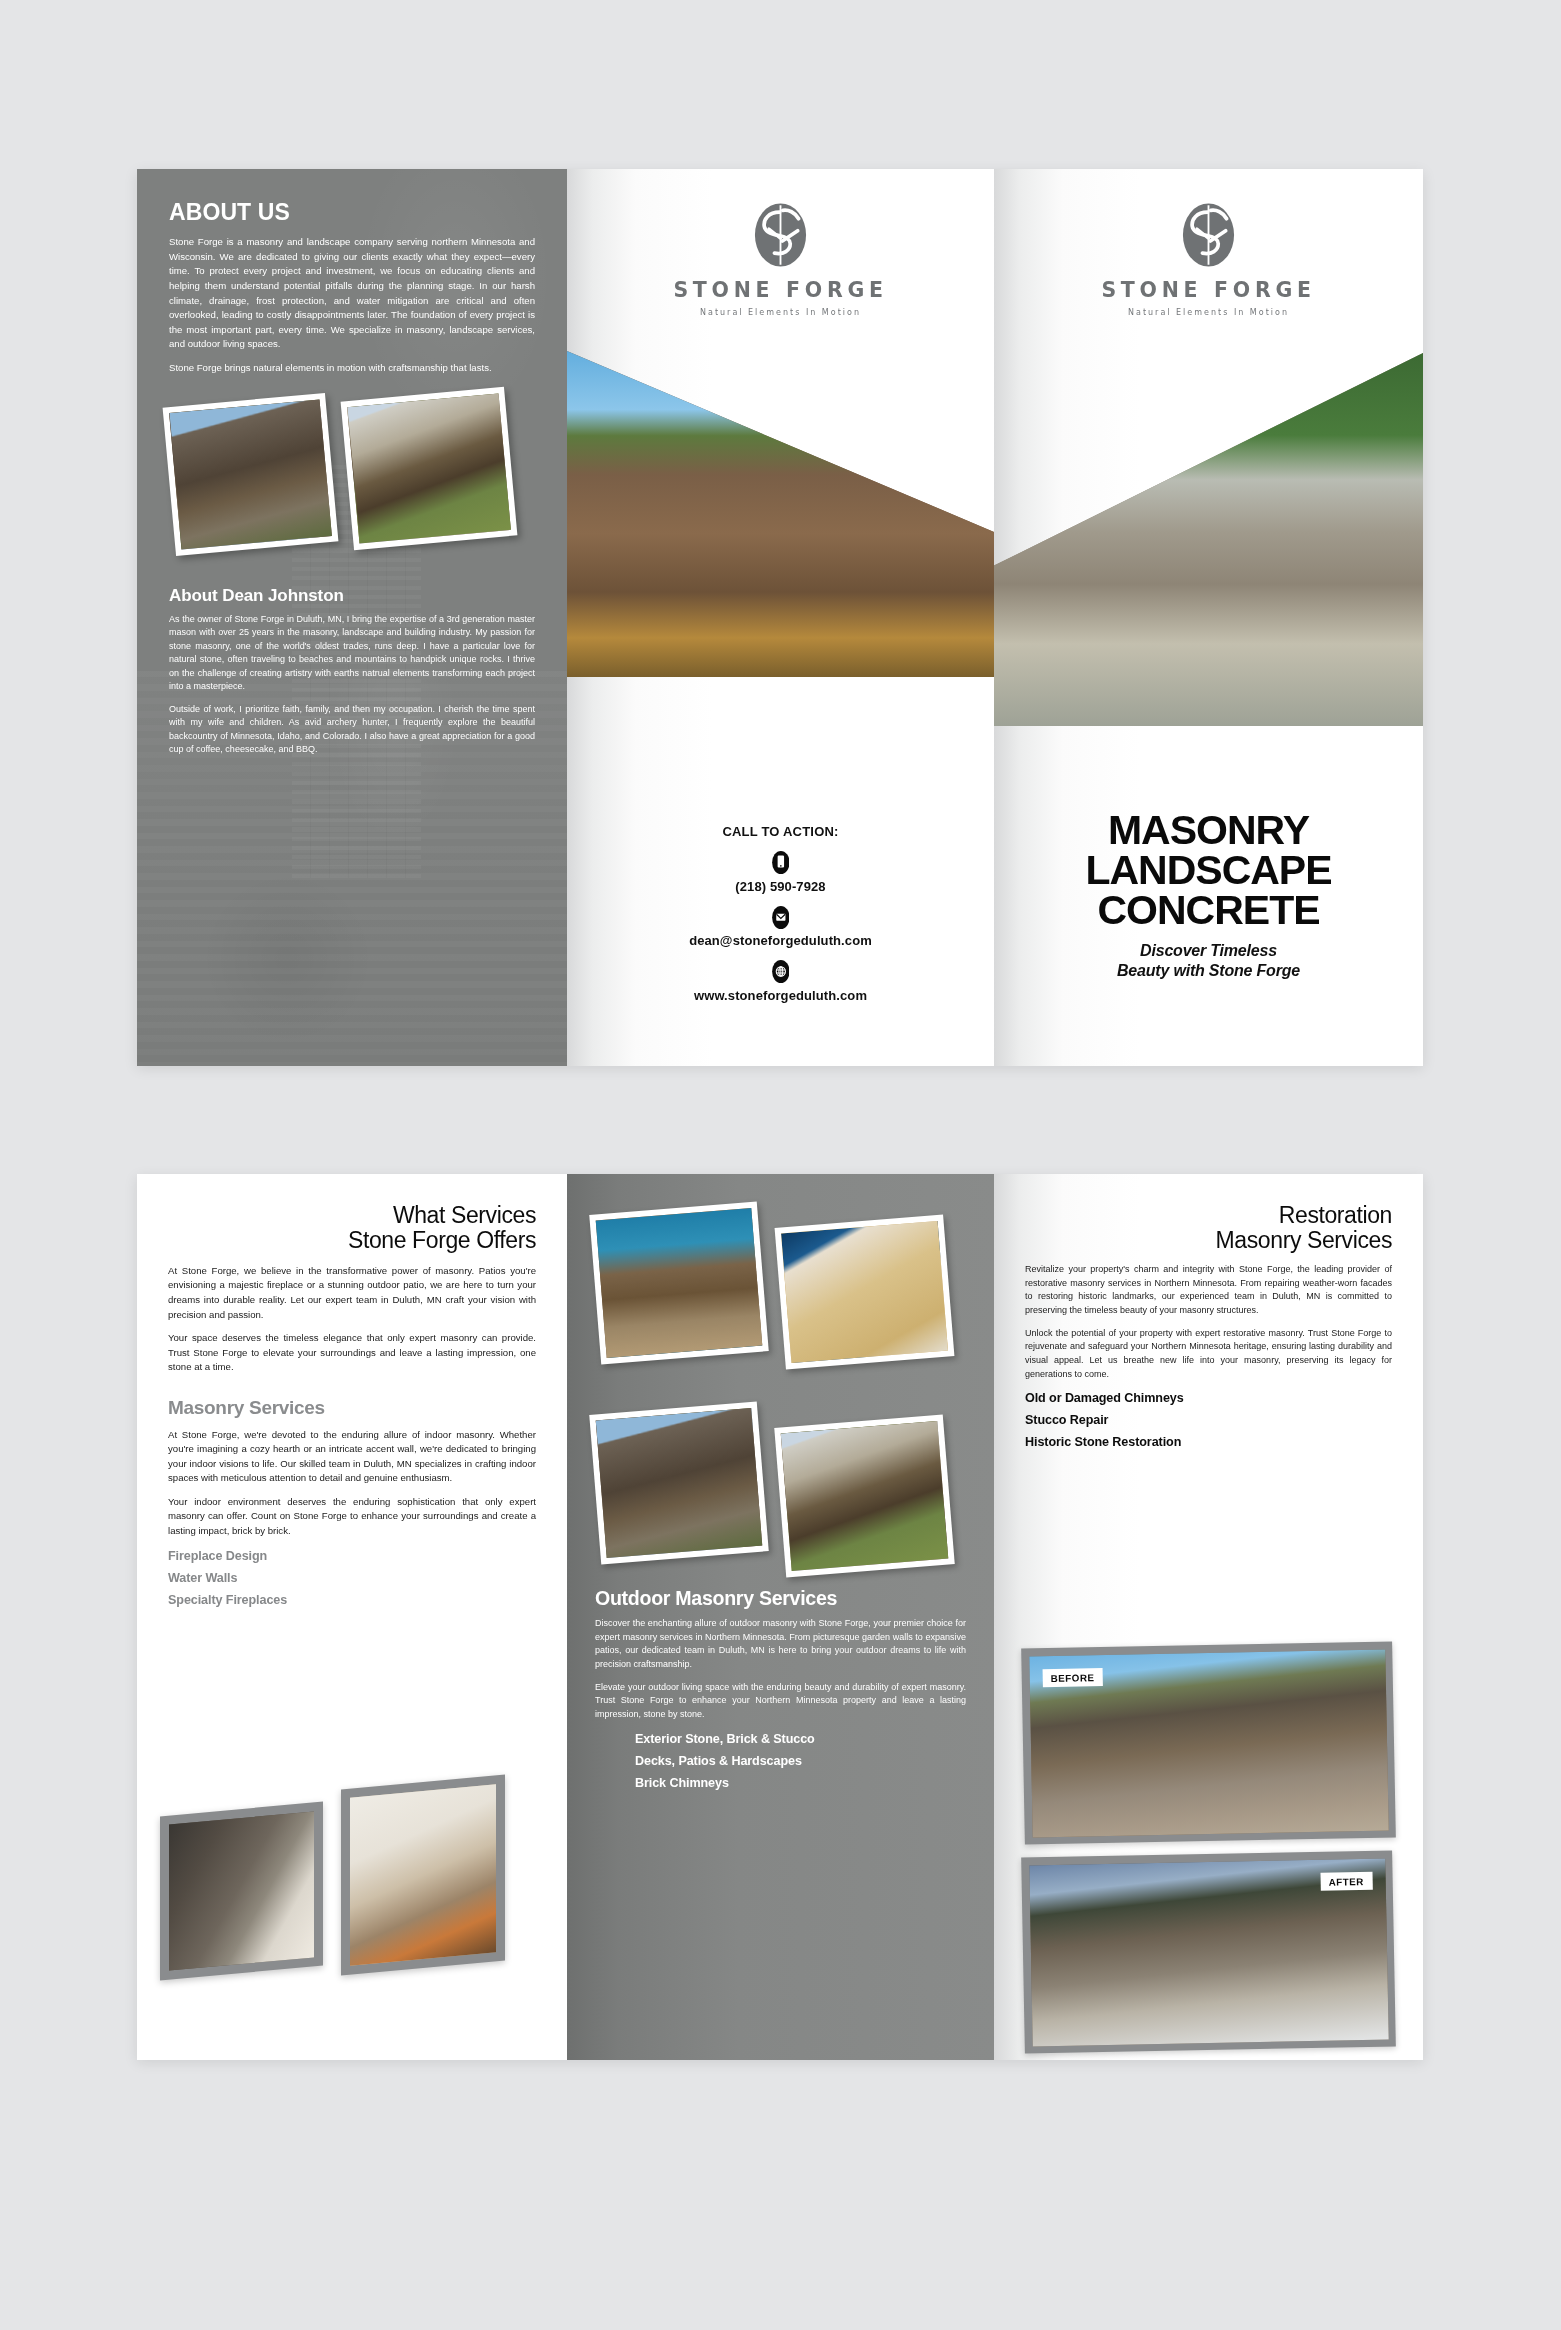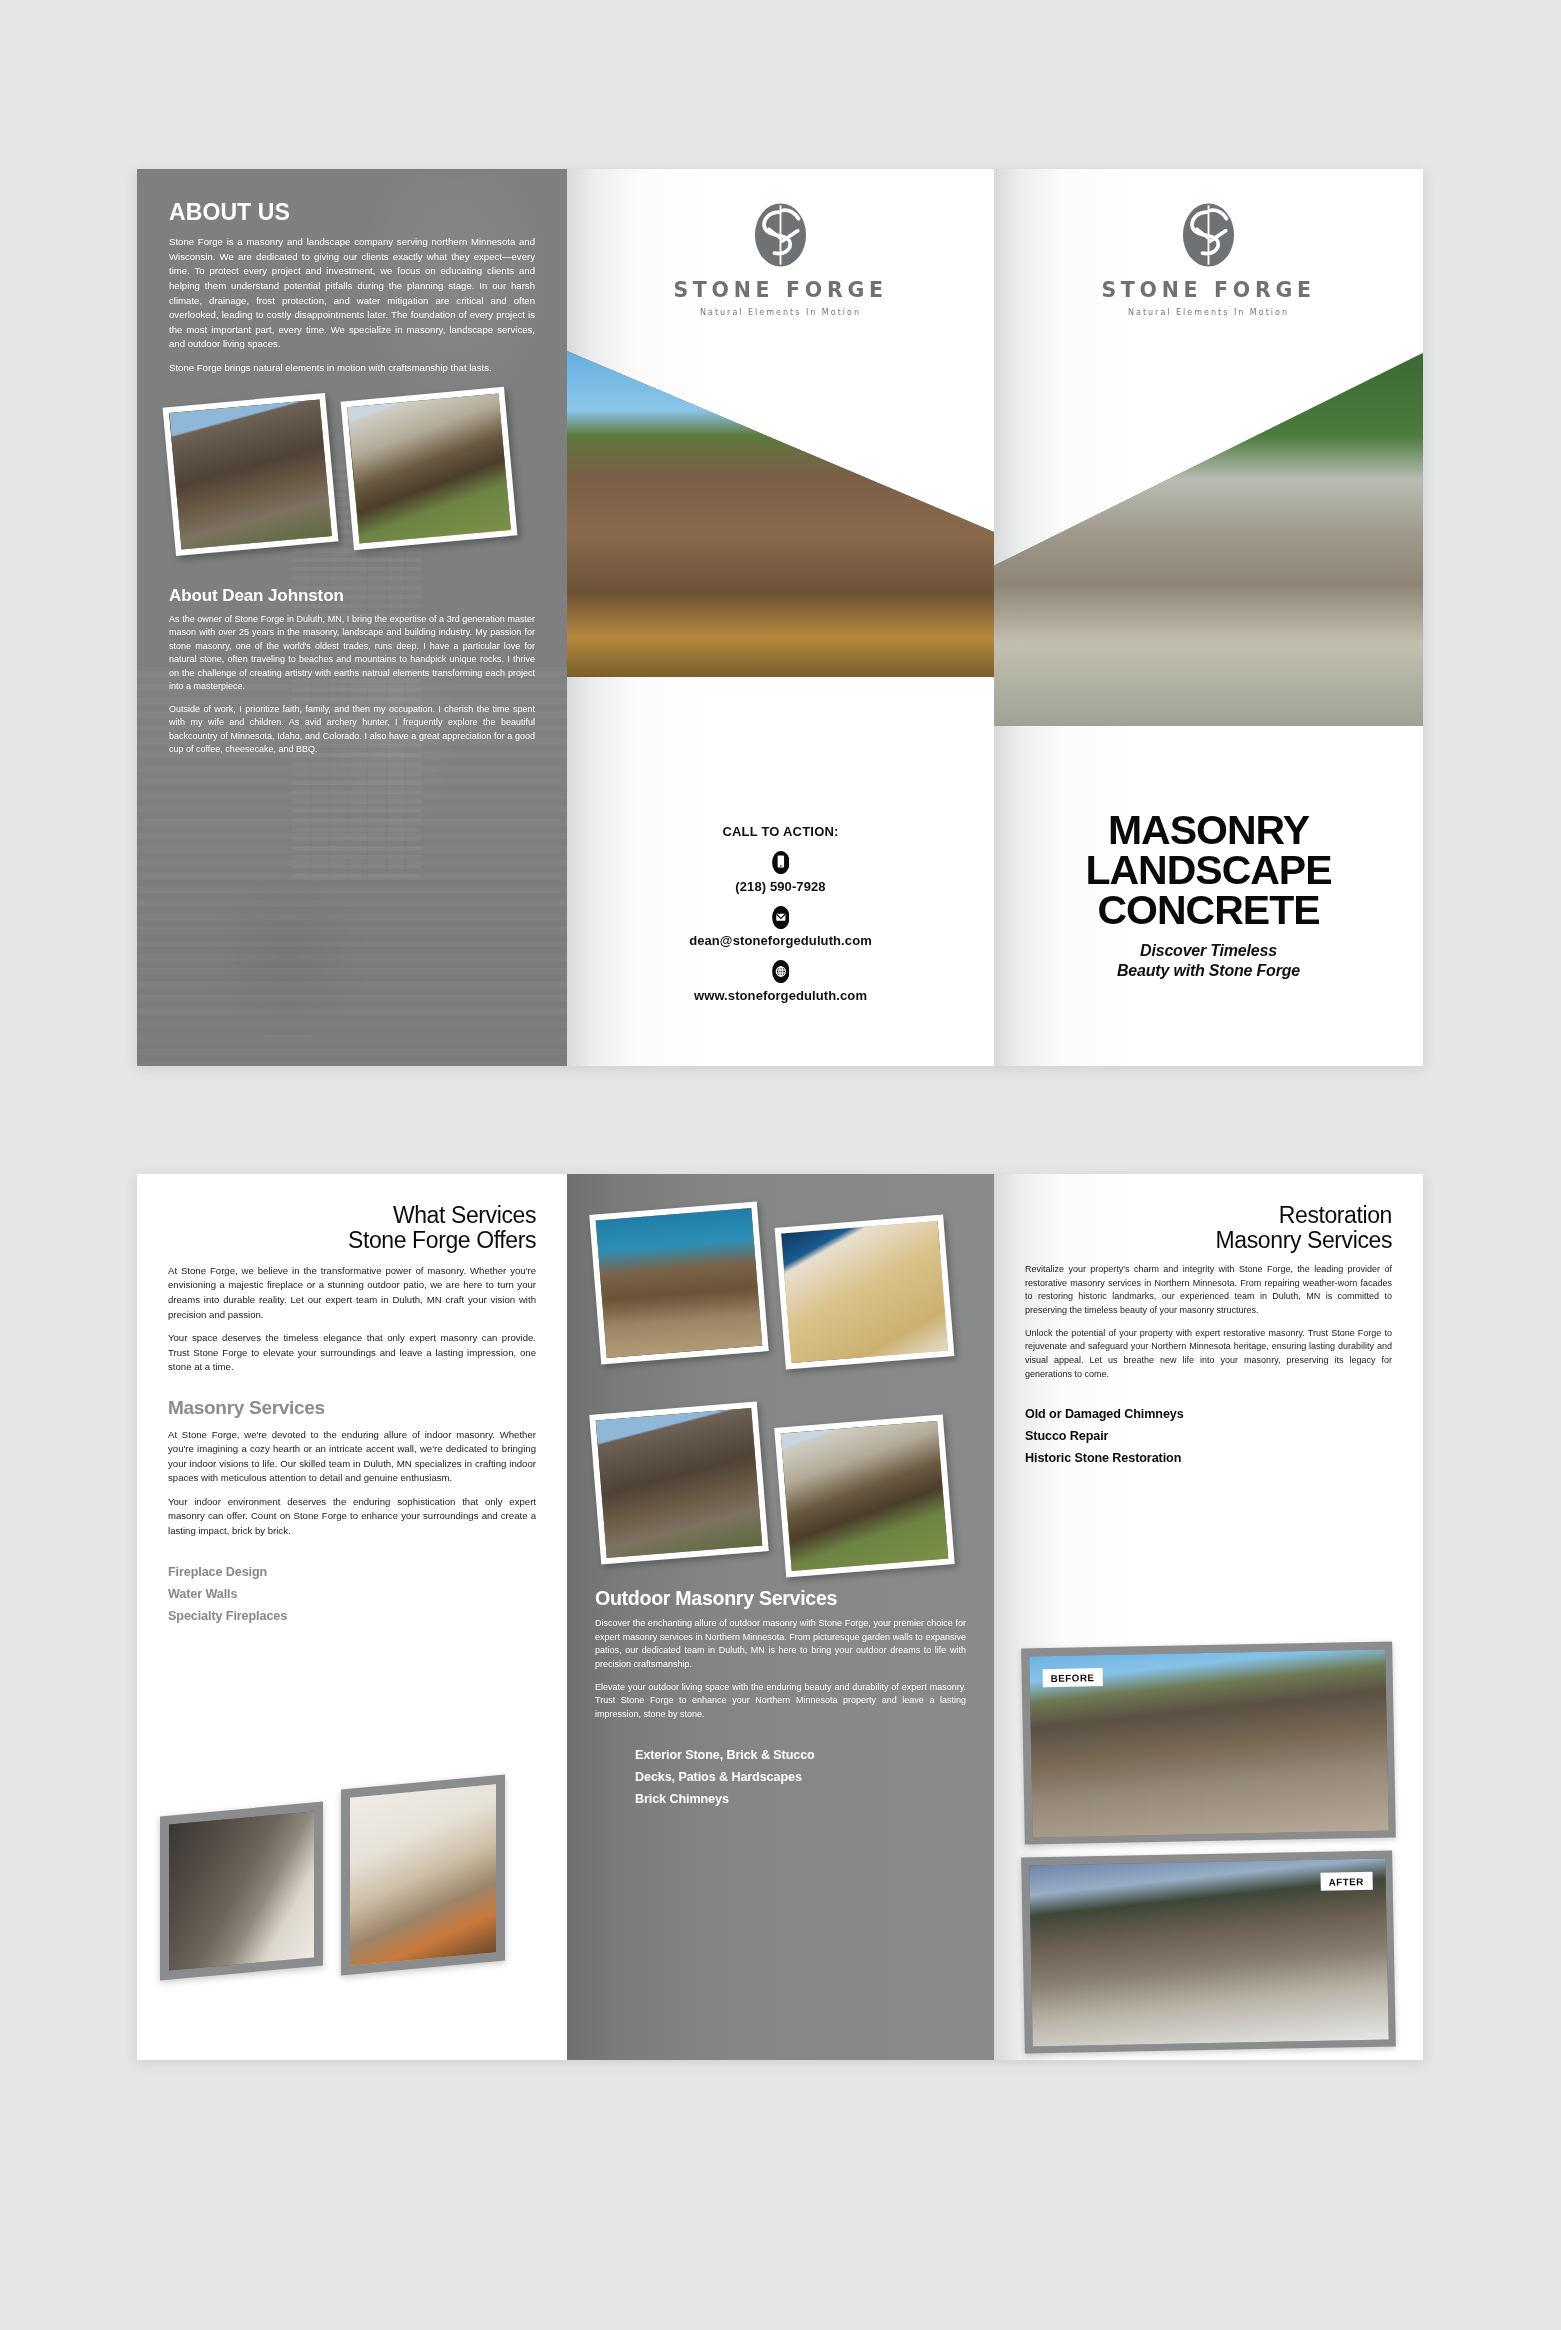--- a/index.html
+++ b/index.html
@@ -197,21 +197,21 @@
   .h2-black {
     font-size:23px; line-height:1.08; font-weight:400;
     color:#0c0c0c; letter-spacing:-0.4px;text-align:right;
   }
   .h2-gray {
     font-size:19px; font-weight:900; color:#8a8c8e; letter-spacing:-0.3px;
   }
   .h2-white {
     font-size:19.6px; font-weight:900; color:#ffffff; letter-spacing:-0.3px;
   }
-  .svc-list { margin-top:26px; }
+  .svc-list { margin-top:10px; }
   .svc-item {
     font-size:12.6px; font-weight:800; color:#86888a; letter-spacing:-0.1px;
     margin-bottom:8px;
   }
   .svc-item.white { color:#ffffff;padding-left:40px; }
   .svc-item.black { color:#0c0c0c; }
 
   .tile-grid { position:relative; height:364px; margin-top:29px; }
   .tile {
     position:absolute; background:#fff; padding:5.6px;
@@ -342,21 +342,21 @@
   </div>
 </div>
 
 <div class="page" id="page-2">
 
   <div class="panel col-a" style="background:#ffffff;">
     <div class="p2pad">
       <div class="h2-black">What Services</div>
       <div class="h2-black">Stone Forge Offers</div>
       <div style="height:11.2px"></div>
-      <p class="body-text dark">At Stone Forge, we believe in the transformative power of masonry. Whether you're envisioning a majestic fireplace or a stunning outdoor patio, we are here to turn your dreams into durable reality. Let our expert team in Duluth, MN craft your vision with precision and passion.</p>
+      <p class="body-text dark">At Stone Forge, we believe in the transformative power of masonry. Patios you're envisioning a majestic fireplace or a stunning outdoor patio, we are here to turn your dreams into durable reality. Let our expert team in Duluth, MN craft your vision with precision and passion.</p>
       <p class="body-text dark">Your space deserves the timeless elegance that only expert masonry can provide. Trust Stone Forge to elevate your surroundings and leave a lasting impression, one stone at a time.</p>
 
       <div style="height:22.4px"></div>
       <div class="h2-gray">Masonry Services</div>
       <div style="height:8.4px"></div>
       <p class="body-text dark">At Stone Forge, we're devoted to the enduring allure of indoor masonry. Whether you're imagining a cozy hearth or an intricate accent wall, we're dedicated to bringing your indoor visions to life. Our skilled team in Duluth, MN specializes in crafting indoor spaces with meticulous attention to detail and genuine enthusiasm.</p>
       <p class="body-text dark">Your indoor environment deserves the enduring sophistication that only expert masonry can offer. Count on Stone Forge to enhance your surroundings and create a lasting impact, brick by brick.</p>
 
       <div class="svc-list">
         <div class="svc-item">Fireplace Design</div>

